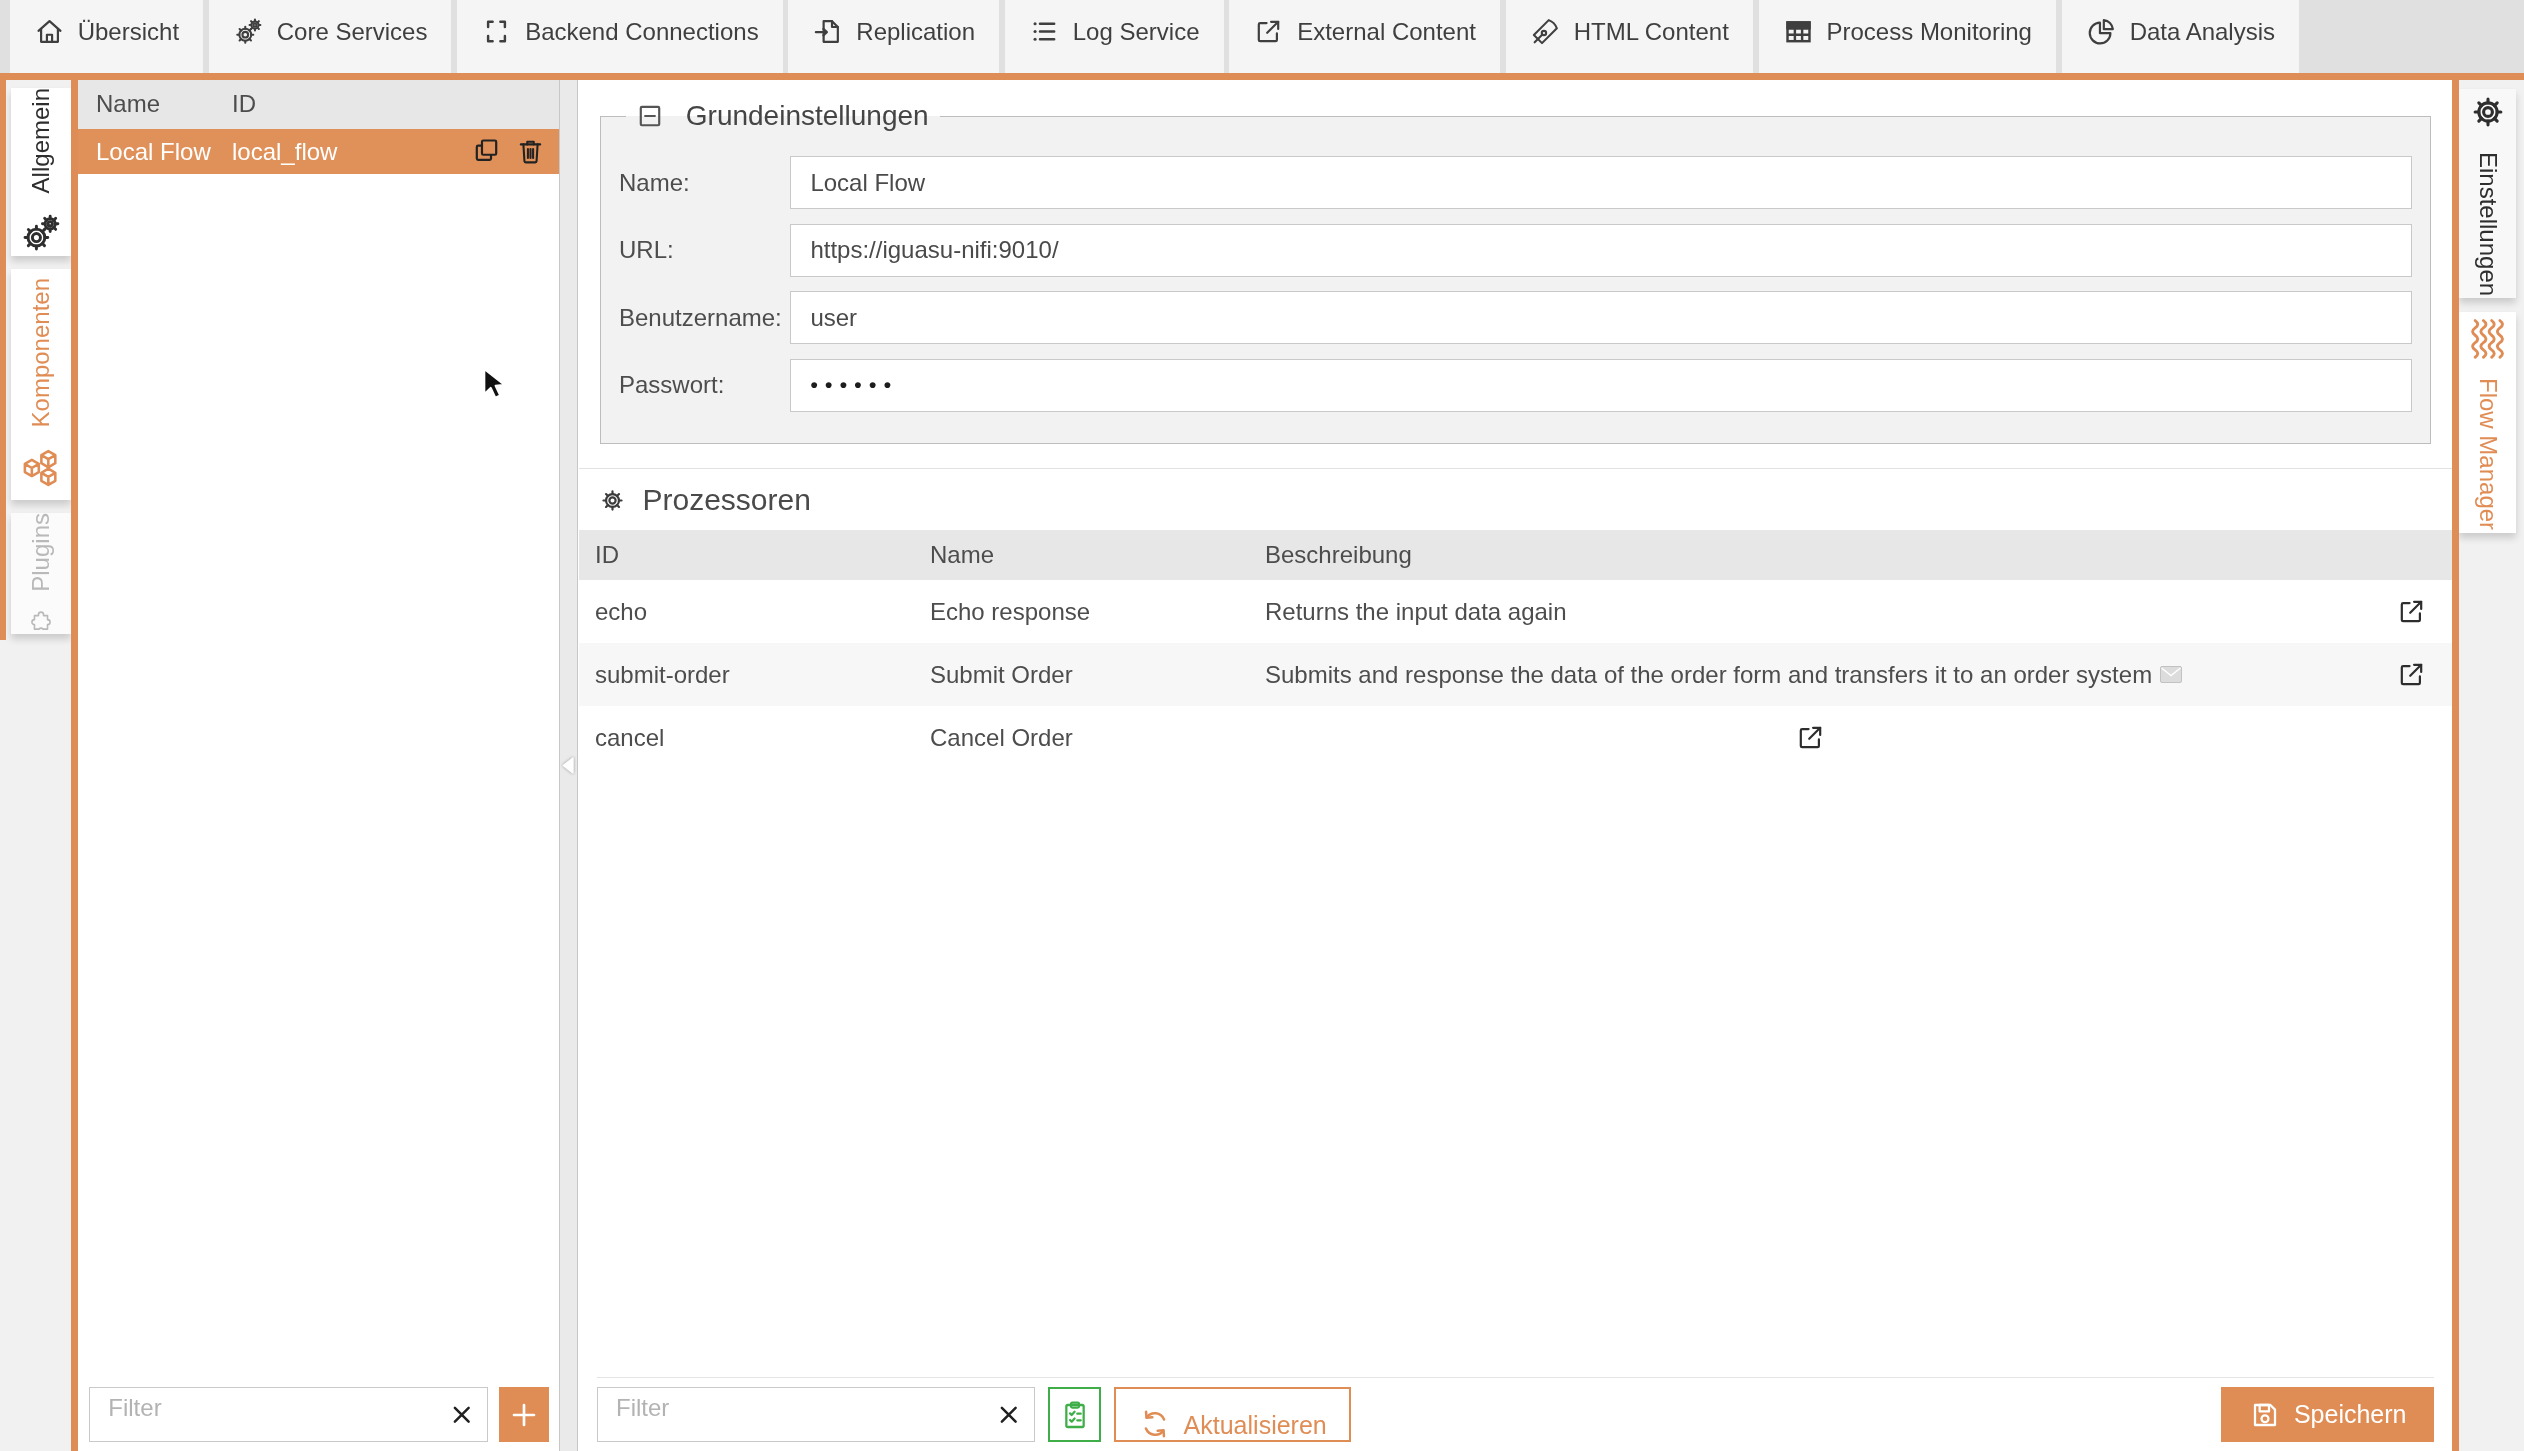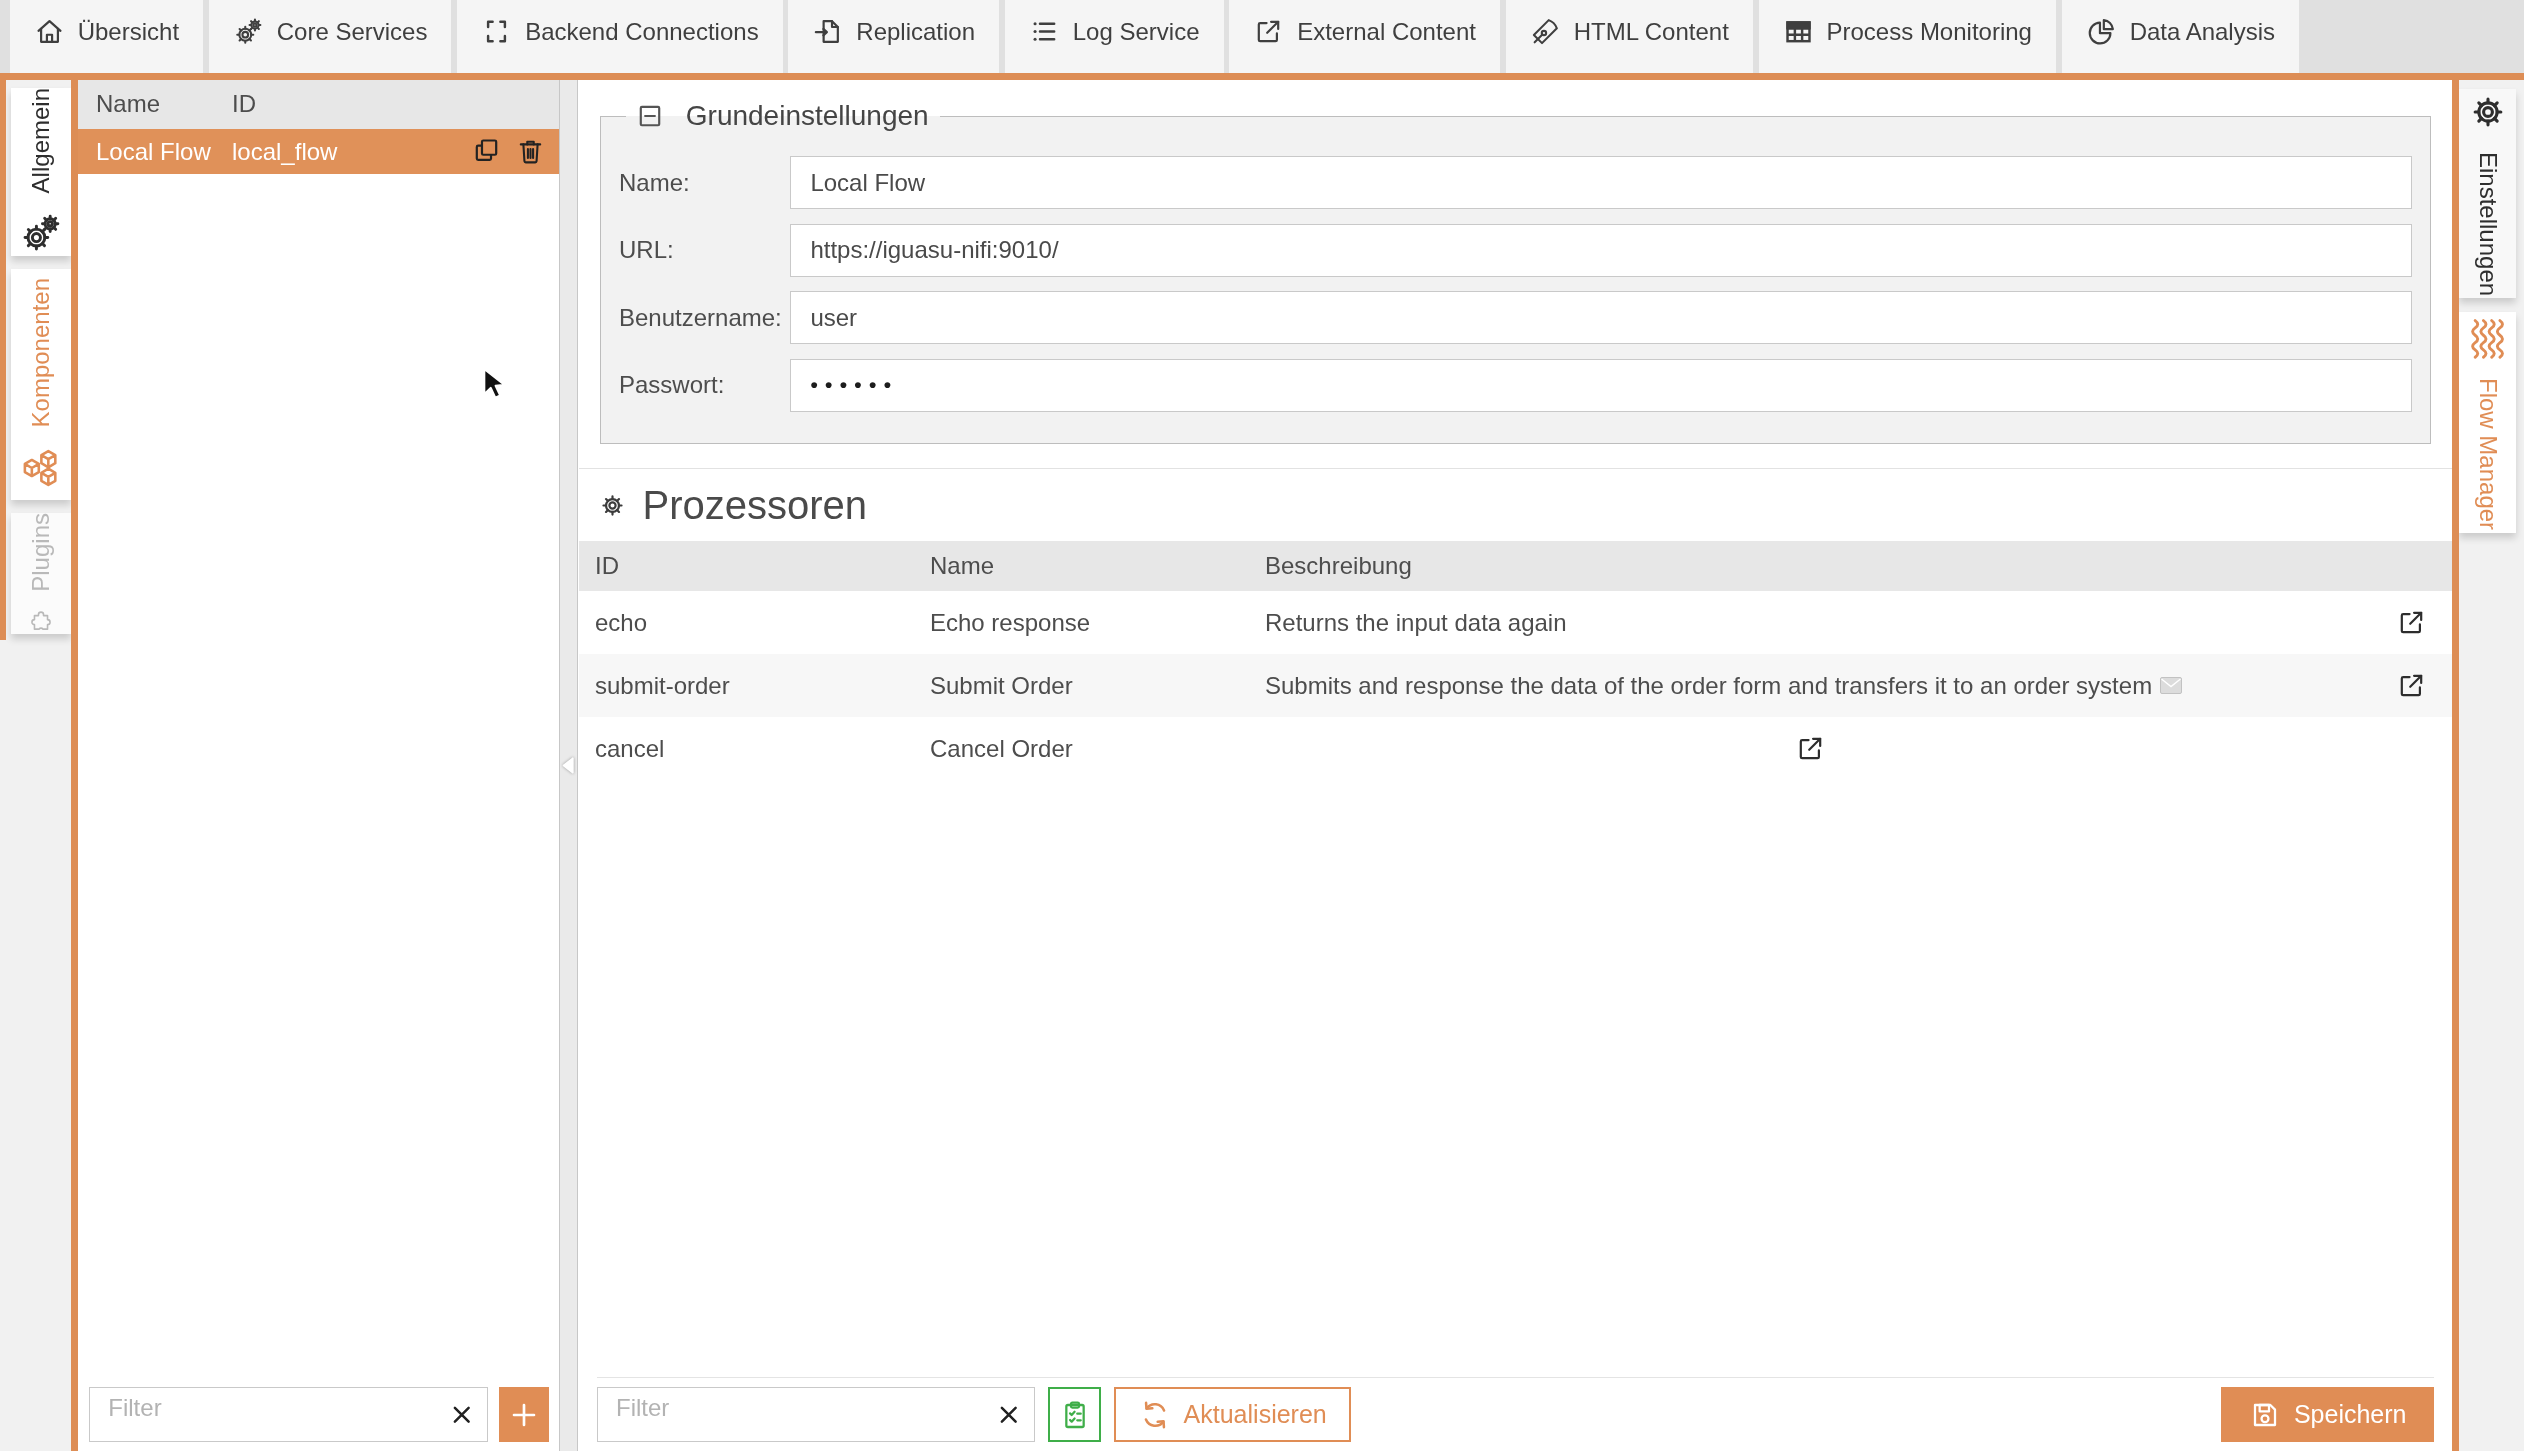--- a/index.html
+++ b/index.html
@@ -69,40 +69,40 @@
   fieldset.basics legend{display:flex;align-items:center;gap:23px;padding:0 11.3px;margin-left:6.5px;
                   font-size:28px;color:#454545;}
   legend .ic{width:26px;height:26px;color:#555;}
   .frm{display:grid;grid-template-columns:171px 1fr;row-gap:14.5px;align-items:center;}
   .frm label{font-size:24px;color:#4d4d4d;}
   .frm input{height:53px;box-sizing:border-box;border:1.6px solid #c9c9c9;background:#fff;
              padding:0 19.4px;font-size:24px;color:#4a4a4a;width:100%;font-family:inherit;}
   .masked{font-size:21px !important;letter-spacing:7.3px;font-weight:700;color:#1d1d1d !important;}
 
   .sec-h{display:flex;align-items:center;gap:14.5px;margin-top:24px;border-top:1.6px solid #e2e2e2;
-         padding:14.5px 0 13px 18px;font-size:40px;color:#4a4a4a;}
+         padding:14.5px 0 13px 18px;font-size:30px;color:#4a4a4a;}
   .sec-h .ic{width:31px;height:31px;color:#3c3c3c;}
 
   .ptable{width:100%;}
   .prow{display:grid;grid-template-columns:335px 335px 1fr 81px;align-items:center;font-size:24px;color:#4d4d4d;}
   .prow>div{padding-left:16px;}
   .phead{height:50px;background:#e7e7e7;}
   .pbody{height:63px;background:#fff;}
   .pbody.alt{background:#f7f7f7;}
   .open-ic{width:31px;height:31px;color:#2d2d2d;cursor:pointer;justify-self:center;padding-left:0 !important;}
   .env{width:24px;height:21px;vertical-align:-2.4px;margin-left:6.5px;}
 
   .content-footer{position:absolute;left:18px;right:18px;bottom:9.7px;display:flex;gap:13px;
                   align-items:stretch;border-top:1.6px solid #e4e4e4;padding-top:9.7px;}
   .content-footer .filterwrap{flex:none;width:438px;}
   .btn{display:flex;align-items:center;gap:13px;font-size:25px;cursor:pointer;font-family:inherit;
        background:#fff;box-sizing:border-box;}
   .btn .ic{width:32px;height:32px;}
   .btn-clip{width:53px;justify-content:center;border:2.4px solid #3fae49;color:#3fae49;}
-  .btn-refresh{padding:0 22.6px;border:2.4px solid #e08d55;color:#e08d55;}
+  .btn-refresh{padding:0 22.6px;border:2.4px solid #e08d55;color:#e08d55;align-items:flex-end;}
   .btn-save{margin-left:auto;padding:0 27.5px;border:none;background:#e08d55;color:#fff;}
 
   .cursor{position:absolute;left:475px;top:365px;width:37px;height:37px;z-index:50;pointer-events:none;}
   .ic{display:block;}
 </style>
 </head>
 <body>
 
 <svg width="0" height="0" style="position:absolute">
   <defs>

